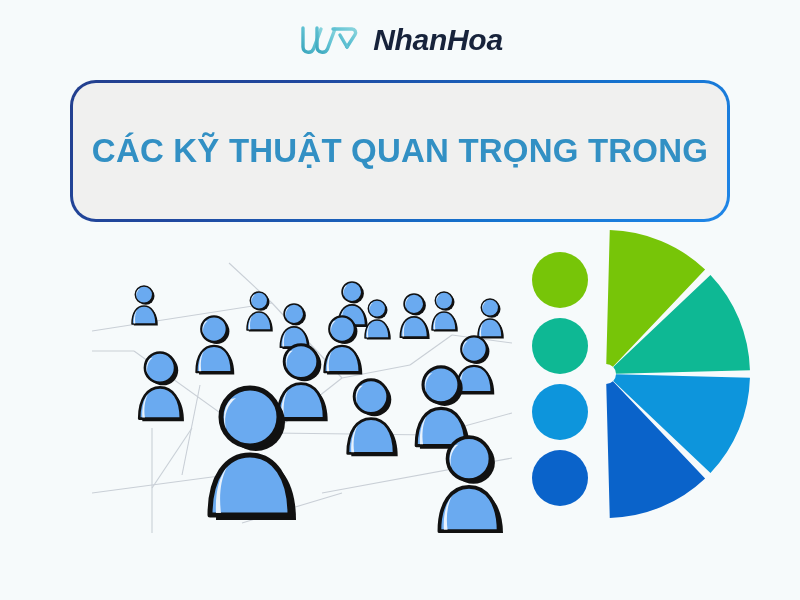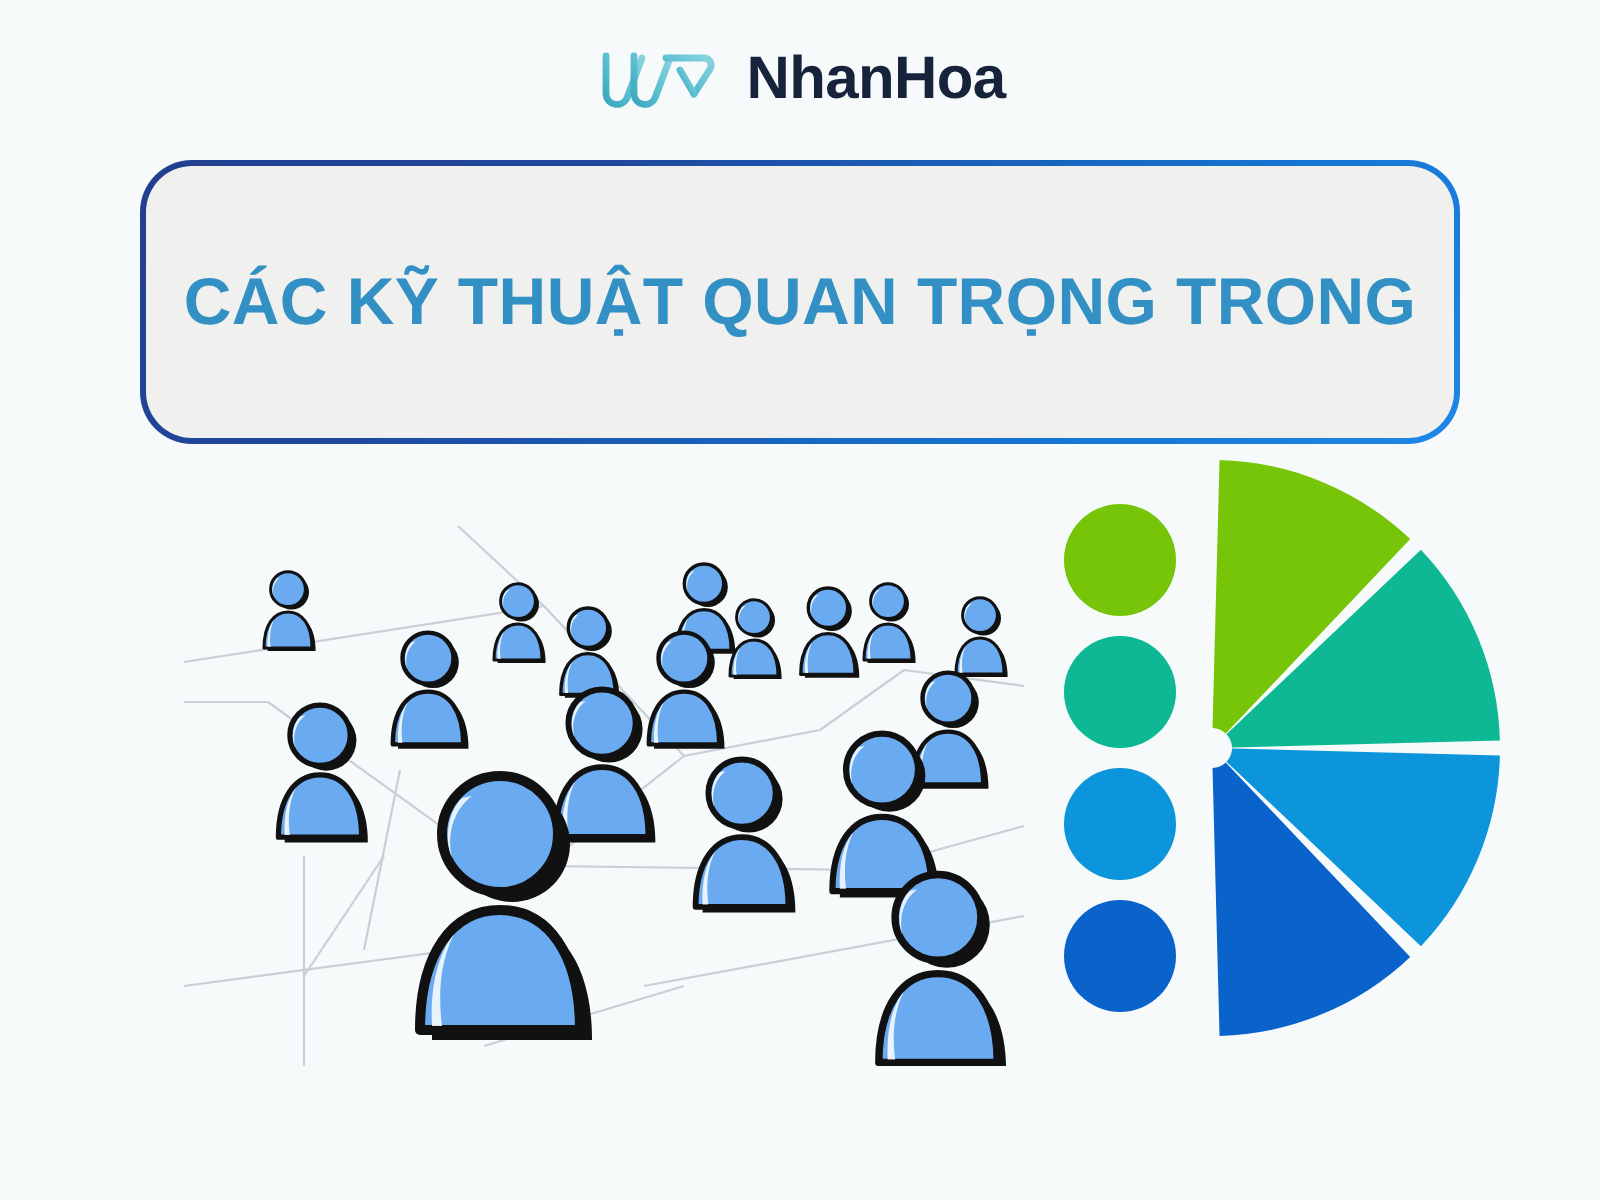--- a/index.html
+++ b/index.html
@@ -32,20 +32,21 @@
     height: 40px;
     display: block;
   }
   .brand-name {
     font-size: 30px;
     font-weight: bold;
     color: #17233b;
     letter-spacing: -0.3px;
     line-height: 1;
     white-space: nowrap;
+    font-style: italic;
   }
 
   
   .title-card {
     position: absolute;
     left: 70px;
     top: 80px;
     width: 660px;
     height: 142px;
     box-sizing: border-box;

